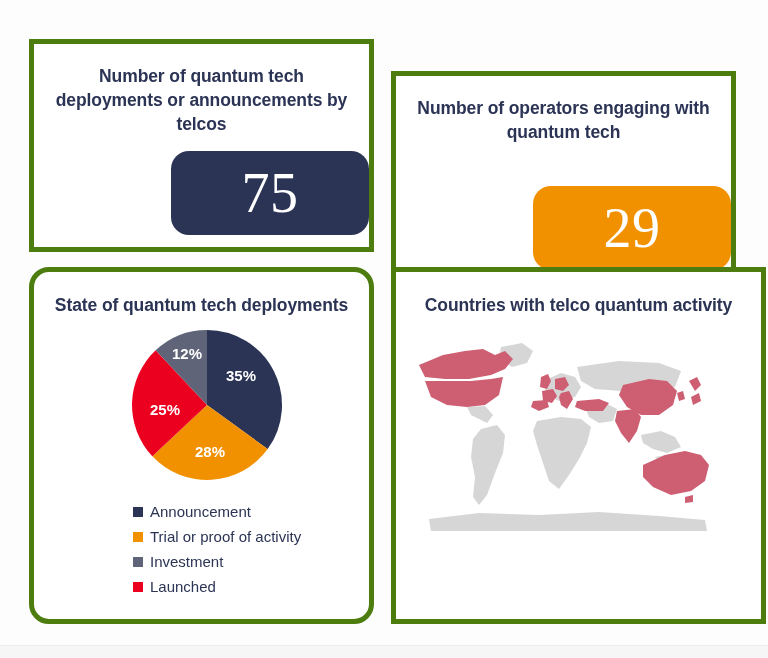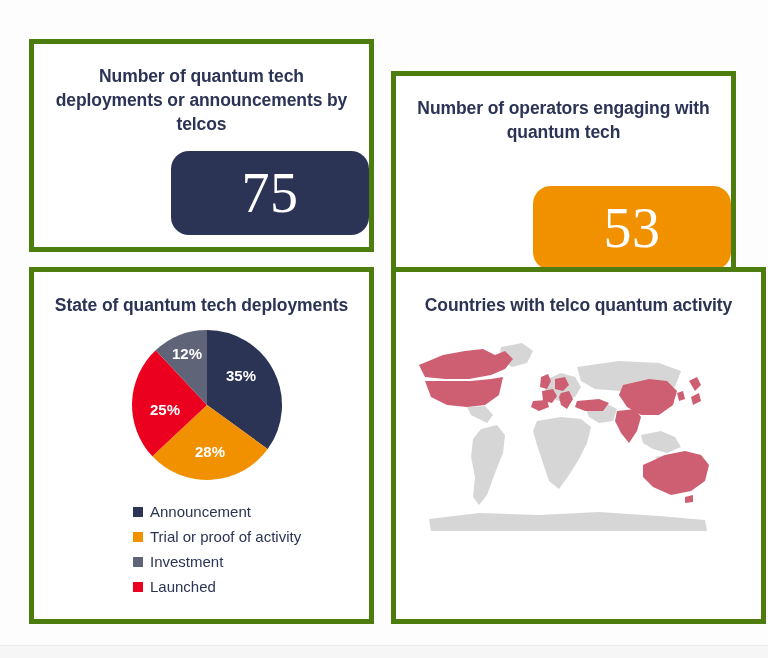--- a/index.html
+++ b/index.html
@@ -37,21 +37,21 @@
   .card {
     position: absolute;
     background: #ffffff;
     border: 5px solid #4d7c0f;
     box-sizing: border-box;
   }
 
   
   #card-kpi-1 { left: 29px;  top: 39px;  width: 345px; height: 213px; }
   #card-kpi-2 { left: 391px; top: 39px;  width: 345px; height: 213px; margin-top: 32px; }
-  #card-pie   { left: 29px;  top: 267px; width: 345px; height: 357px; }
+  #card-pie   { left: 29px;  top: 267px; width: 345px; height: 357px; border-radius: 20px; }
   #card-map   { left: 391px; top: 267px; width: 375px; height: 357px; }
 
   .card-title {
     color: #2c3455;
     font-weight: bold;
     font-size: 17.5px;
     line-height: 24px;
     text-align: center;
     padding: 0 18px;
     letter-spacing: -0.1px;
@@ -160,21 +160,21 @@
       <div class="kpi-badge navy">
         <span>75</span>
       </div>
     </div>
   </div>
 
   <div class="card" id="card-kpi-2">
     <div class="card-title">Number of operators engaging with quantum tech</div>
     <div class="kpi-badge-wrap">
       <div class="kpi-badge orange">
-        <span>53</span>
+        <span>29</span>
       </div>
     </div>
   </div>
 
   <div class="card" id="card-pie">
     <div class="card-title">State of quantum tech deployments</div>
 
     <div class="pie-wrap">
       <svg class="pie-svg" width="190" height="160" viewBox="0 0 190 160">
         <g transform="translate(95,80)">

